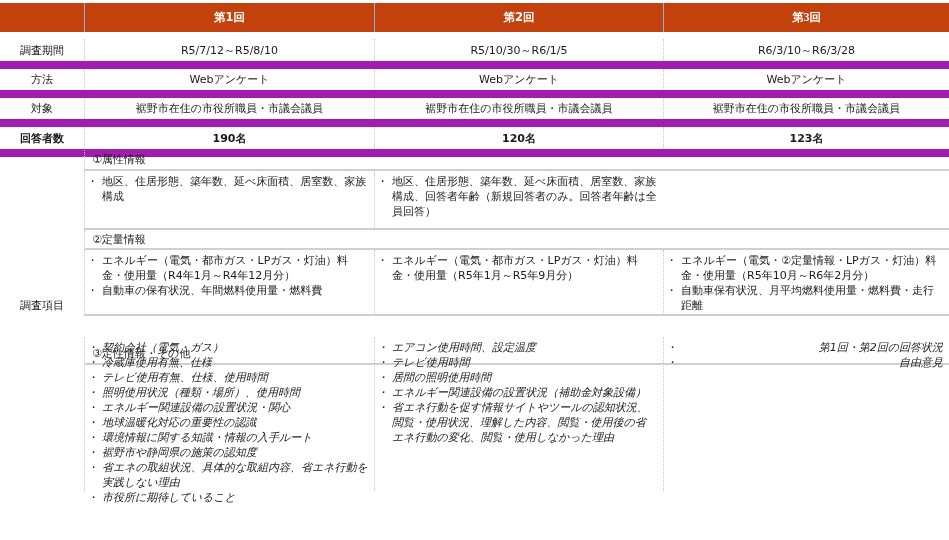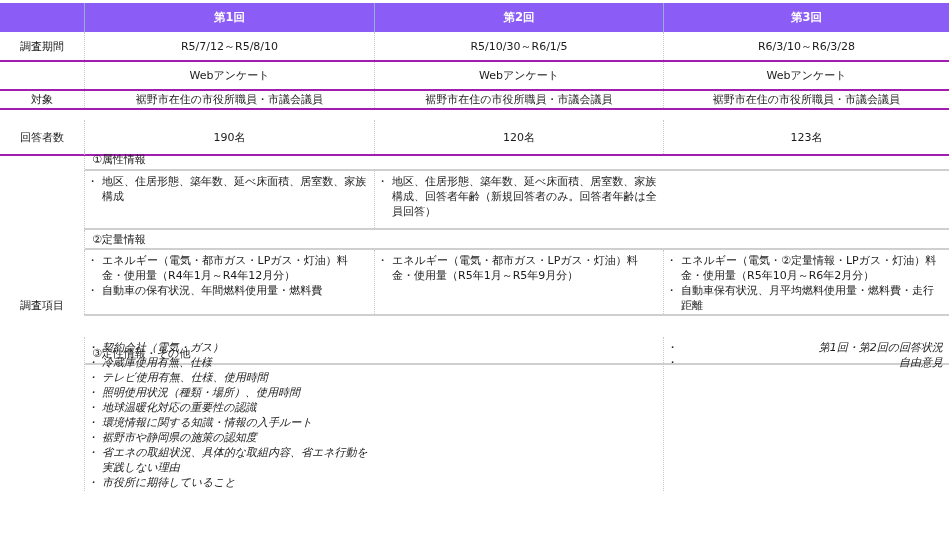--- a/index.html
+++ b/index.html
@@ -1,21 +1,21 @@
 <!DOCTYPE html>
 <html><head>
 <meta charset="utf-8">
 <style>
   * { box-sizing: border-box; margin: 0; padding: 0; }
   html, body { width: 949px; height: 540px; background: #ffffff; overflow: hidden; }
   body { font-family: "DejaVu Sans", "Liberation Sans", sans-serif; font-size: 11px; color: #1a1a1a; }
   .tbl { position: relative; width: 949px; height: 540px; }
-  .hdr { position: absolute; top: 3px; height: 29px; background: #8b5cf6; color: #fff; font-weight: bold; display: flex; align-items: center; justify-content: center; font-size: 11.5px; }
+  .hdr { position: absolute; top: 3px; height: 29px; background: #c2410c; color: #fff; font-weight: bold; display: flex; align-items: center; justify-content: center; font-size: 11.5px; }
   .hdr.sep { border-left: 1px solid #8fb0d8; }
-  .row { position: absolute; left: 0; width: 949px; border-bottom: 2px solid #a21caf; }
+  .row { position: absolute; left: 0; width: 949px; border-bottom: 8px solid #a21caf; margin-top: 7px; }
   .cell { position: absolute; top: 0; height: 100%; display: flex; align-items: center; justify-content: center; }
   .cell.lbl { left: 0; width: 84px; }
   .vdot { border-left: 1px dotted #c8c8c8; }
   .c1 { left: 84px; width: 290px; }
   .c2 { left: 374px; width: 289px; text-align: right; }
   .c3 { left: 663px; width: 286px; }
   .sec-title { position: absolute; left: 84px; width: 865px; padding-left: 7px; display: flex; align-items: center; border-left: 1px dotted #c8c8c8; border-bottom: 2px solid #cfcfcf; }
   .sec-body { position: absolute; border-bottom: 2px solid #cfcfcf; }
   .bcell { position: absolute; top: 0; height: 100%; padding: 3px 6px 16px 6px; line-height: 15px; }
   ul { list-style: none; }
@@ -24,40 +24,41 @@
   .big-lbl { position: absolute; left: 0; top: 150px; width: 84px; height: 310px; display: flex; align-items: center; justify-content: center; }
 </style>
 </head>
 <body>
 
 <div class="tbl">
 
   <div class="hdr" style="left:0;width:84px;"></div>
   <div class="hdr sep" style="left:84px;width:290px;">第1回</div>
   <div class="hdr sep" style="left:374px;width:289px;">第2回</div>
-  <div class="hdr sep" style="left:663px;width:286px;">第3回</div>
+  <div class="hdr sep" style="left:663px;width:286px;font-family:Liberation Serif, serif;">第3回</div>
 
   <div class="row" style="top:32px;height:30px;">
     <div class="cell lbl">調査期間</div>
     <div class="cell c1 vdot">R5/7/12～R5/8/10</div>
     <div class="cell c2 vdot">R5/10/30～R6/1/5</div>
     <div class="cell c3 vdot">R6/3/10～R6/3/28</div>
   </div>
   <div class="row" style="top:62px;height:29px;">
+    <div class="cell lbl">方法</div>
     <div class="cell c1 vdot">Webアンケート</div>
     <div class="cell c2 vdot">Webアンケート</div>
     <div class="cell c3 vdot">Webアンケート</div>
   </div>
-  <div class="row" style="top:91px;height:19px;">
+  <div class="row" style="top:91px;height:29px;">
     <div class="cell lbl">対象</div>
     <div class="cell c1 vdot">裾野市在住の市役所職員・市議会議員</div>
     <div class="cell c2 vdot">裾野市在住の市役所職員・市議会議員</div>
     <div class="cell c3 vdot">裾野市在住の市役所職員・市議会議員</div>
   </div>
-  <div class="row" style="top:120px;height:36px;">
+  <div class="row" style="top:120px;height:30px;font-weight:bold;">
     <div class="cell lbl">回答者数</div>
     <div class="cell c1 vdot">190名</div>
     <div class="cell c2 vdot">120名</div>
     <div class="cell c3 vdot">123名</div>
   </div>
 
   <div class="big-lbl">調査項目</div>
 
   <div class="sec-title" style="top:150px;height:21px;">①属性情報</div>
   <div class="sec-body" style="top:171px;left:84px;width:865px;height:59px;">
@@ -95,25 +96,35 @@
   </div>
 
   <div class="sec-title" style="top:316px;height:21px;margin-top:28px;">③定性情報・その他</div>
   <div class="sec-body" style="top:337px;left:84px;width:865px;height:154px;border-bottom:none;font-style:italic;">
     <div class="bcell vdot" style="left:0;width:290px;">
       <ul>
         <li>契約会社（電気・ガス）</li>
         <li>冷蔵庫使用有無、仕様</li>
         <li>テレビ使用有無、仕様、使用時間</li>
         <li>照明使用状況（種類・場所）、使用時間</li>
+        <li>エネルギー関連設備の設置状況・関心</li>
         <li>地球温暖化対応の重要性の認識</li>
         <li>環境情報に関する知識・情報の入手ルート</li>
         <li>裾野市や静岡県の施策の認知度</li>
         <li>省エネの取組状況、具体的な取組内容、省エネ行動を実践しない理由</li>
         <li>市役所に期待していること</li>
+      </ul>
+    </div>
+    <div class="bcell vdot" style="left:290px;width:289px;">
+      <ul>
+        <li>エアコン使用時間、設定温度</li>
+        <li>テレビ使用時間</li>
+        <li>居間の照明使用時間</li>
+        <li>エネルギー関連設備の設置状況（補助金対象設備）</li>
+        <li>省エネ行動を促す情報サイトやツールの認知状況、閲覧・使用状況、理解した内容、閲覧・使用後の省エネ行動の変化、閲覧・使用しなかった理由</li>
       </ul>
     </div>
     <div class="bcell vdot" style="left:579px;width:286px;text-align:right;">
       <ul>
         <li>第1回・第2回の回答状況</li>
         <li>自由意見</li>
       </ul>
     </div>
   </div>
 

